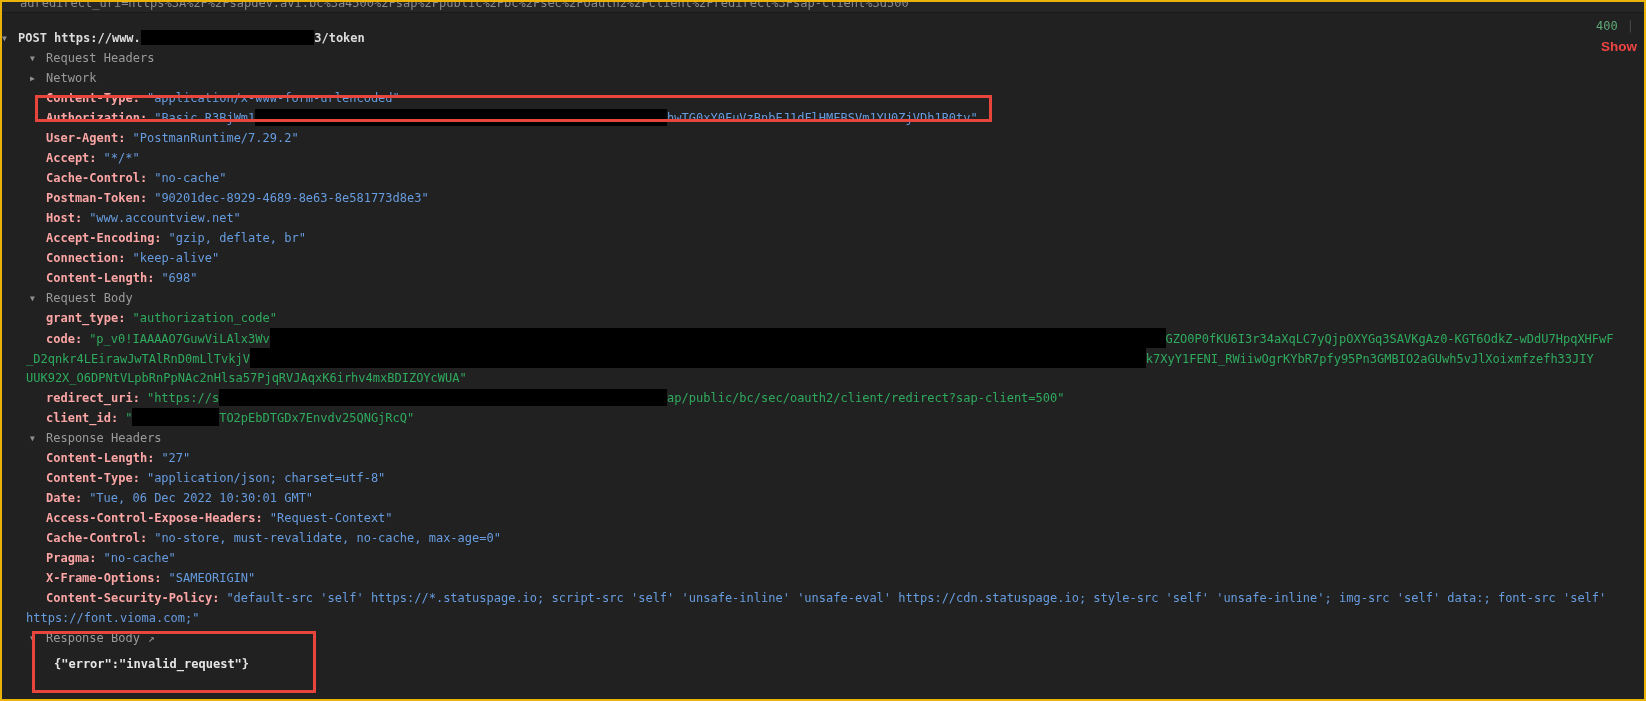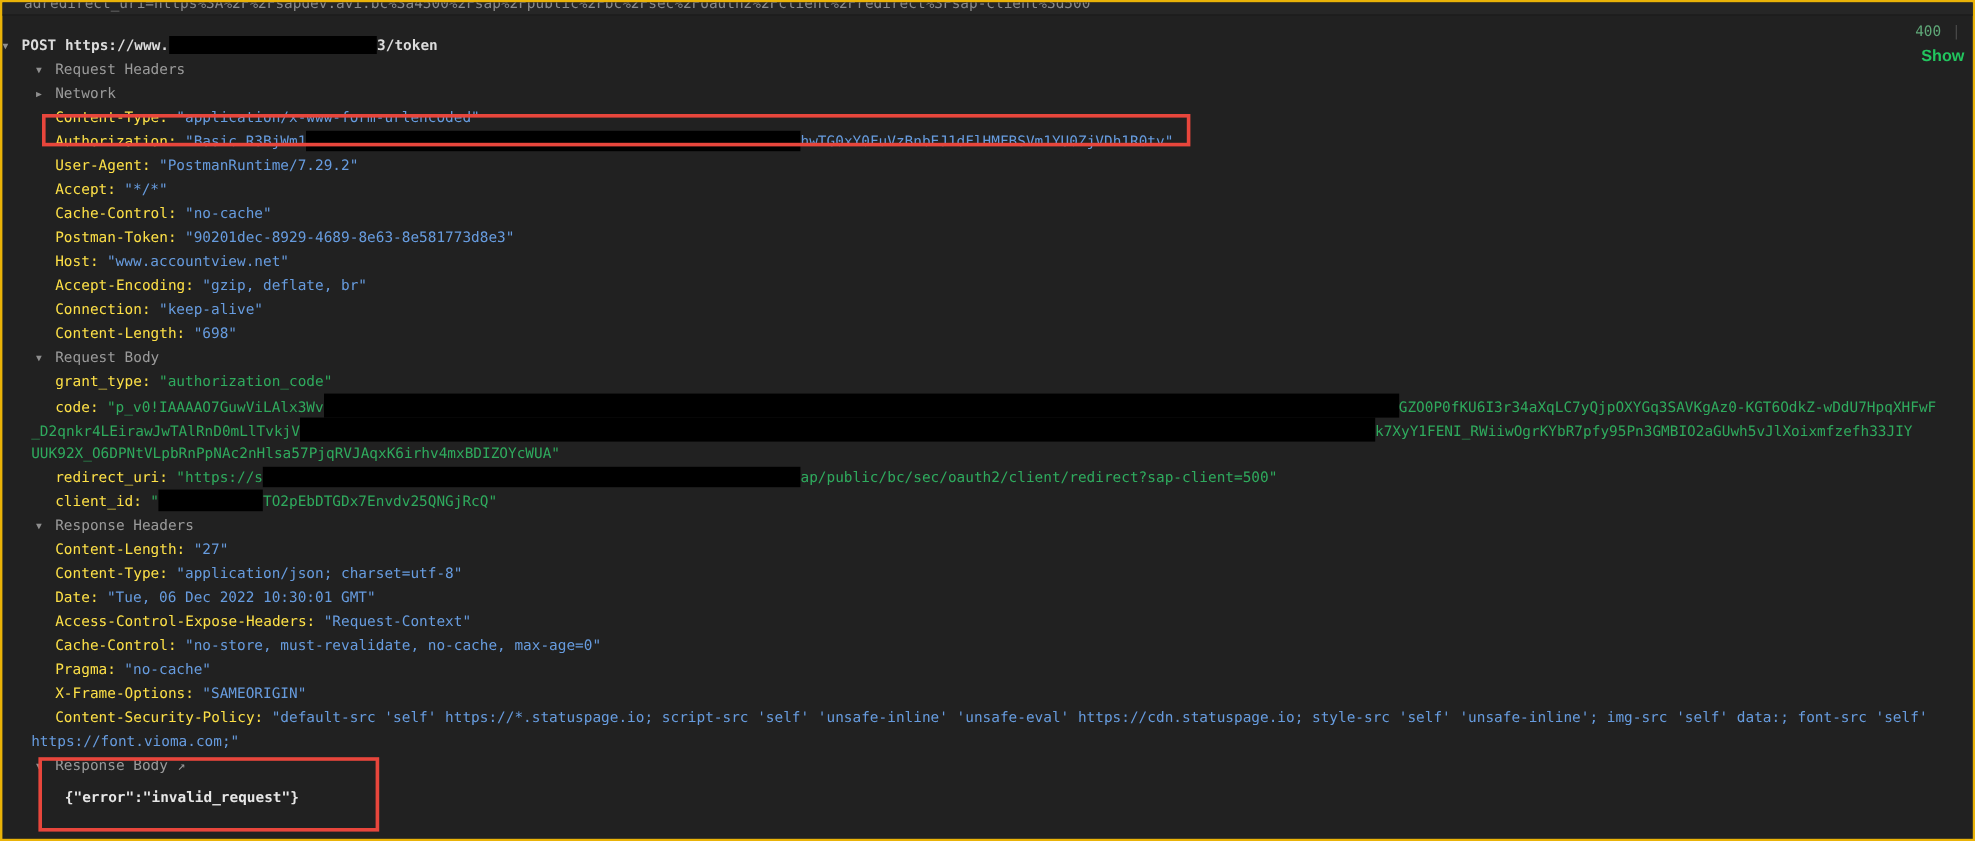--- a/index.html
+++ b/index.html
@@ -21,21 +21,21 @@
     color: #8b8b8b;
     white-space: nowrap;
     background: #262626;
     border-bottom: 1px solid #1a1a1a;
   }
   .row { height: 20px; line-height: 20px; white-space: nowrap; }
   .lvl0 { margin-top: 15px; font-weight: bold; color: #dcdcdc; }
   .lvl1 { padding-left: 28px; color: #9b9b9b; }
   .kv   { padding-left: 44px; }
   .cont { padding-left: 24px; }
-  .key  { color: #fde047; font-weight: normal; margin-right: 7px; }
+  .key  { color: #fca5a5; font-weight: bold; margin-right: 7px; }
   .blue { color: #679CDF; }
   .green{ color: #2FAB5E; }
   .arrow {
     color: #8f8f8f; font-size: 8px; font-weight: normal;
     margin-right: 6px; vertical-align: 1px;
     display: inline-block; width: 10px;
   }
   .redact { display: inline-block; background: #000; height: 17px; vertical-align: -4px; }
   .redact.tall { height: 20px; vertical-align: -5px; }
   .w-url    { width: 24ch; height: 15px; vertical-align: -3px; }
@@ -45,21 +45,21 @@
   .w-client { width: 12ch; height: 18px; }
   .status {
     position: absolute; top: 14px; left: 1594px;
     color: #5FA878; white-space: nowrap; height: 20px; line-height: 20px;
   }
   .status .sep { color: #4a4a4a; margin-left: 9px; }
   .show-link {
     position: absolute; top: 37px; left: 1599px;
     font-family: "Liberation Sans", sans-serif;
     font-weight: bold; font-size: 13.5px;
-    color: #22c55e; cursor: pointer;
+    color: #ef4444; cursor: pointer;
   }
   .hl-box { position: absolute; border: 3px solid #E8463C; pointer-events: none; }
   #hl-auth { left: 33px; top: 93px;  width: 957px; height: 27px; }
   #hl-resp { left: 30px; top: 629px; width: 284px; height: 62px; }
   .err { padding-left: 52px; color: #e6e6e6; font-weight: bold; margin-top: 6px; }
   .ext { color: #9b9b9b; font-size: 11px; margin-left: 8px; font-weight: normal; }
 </style>
 </head>
 <body>
 

